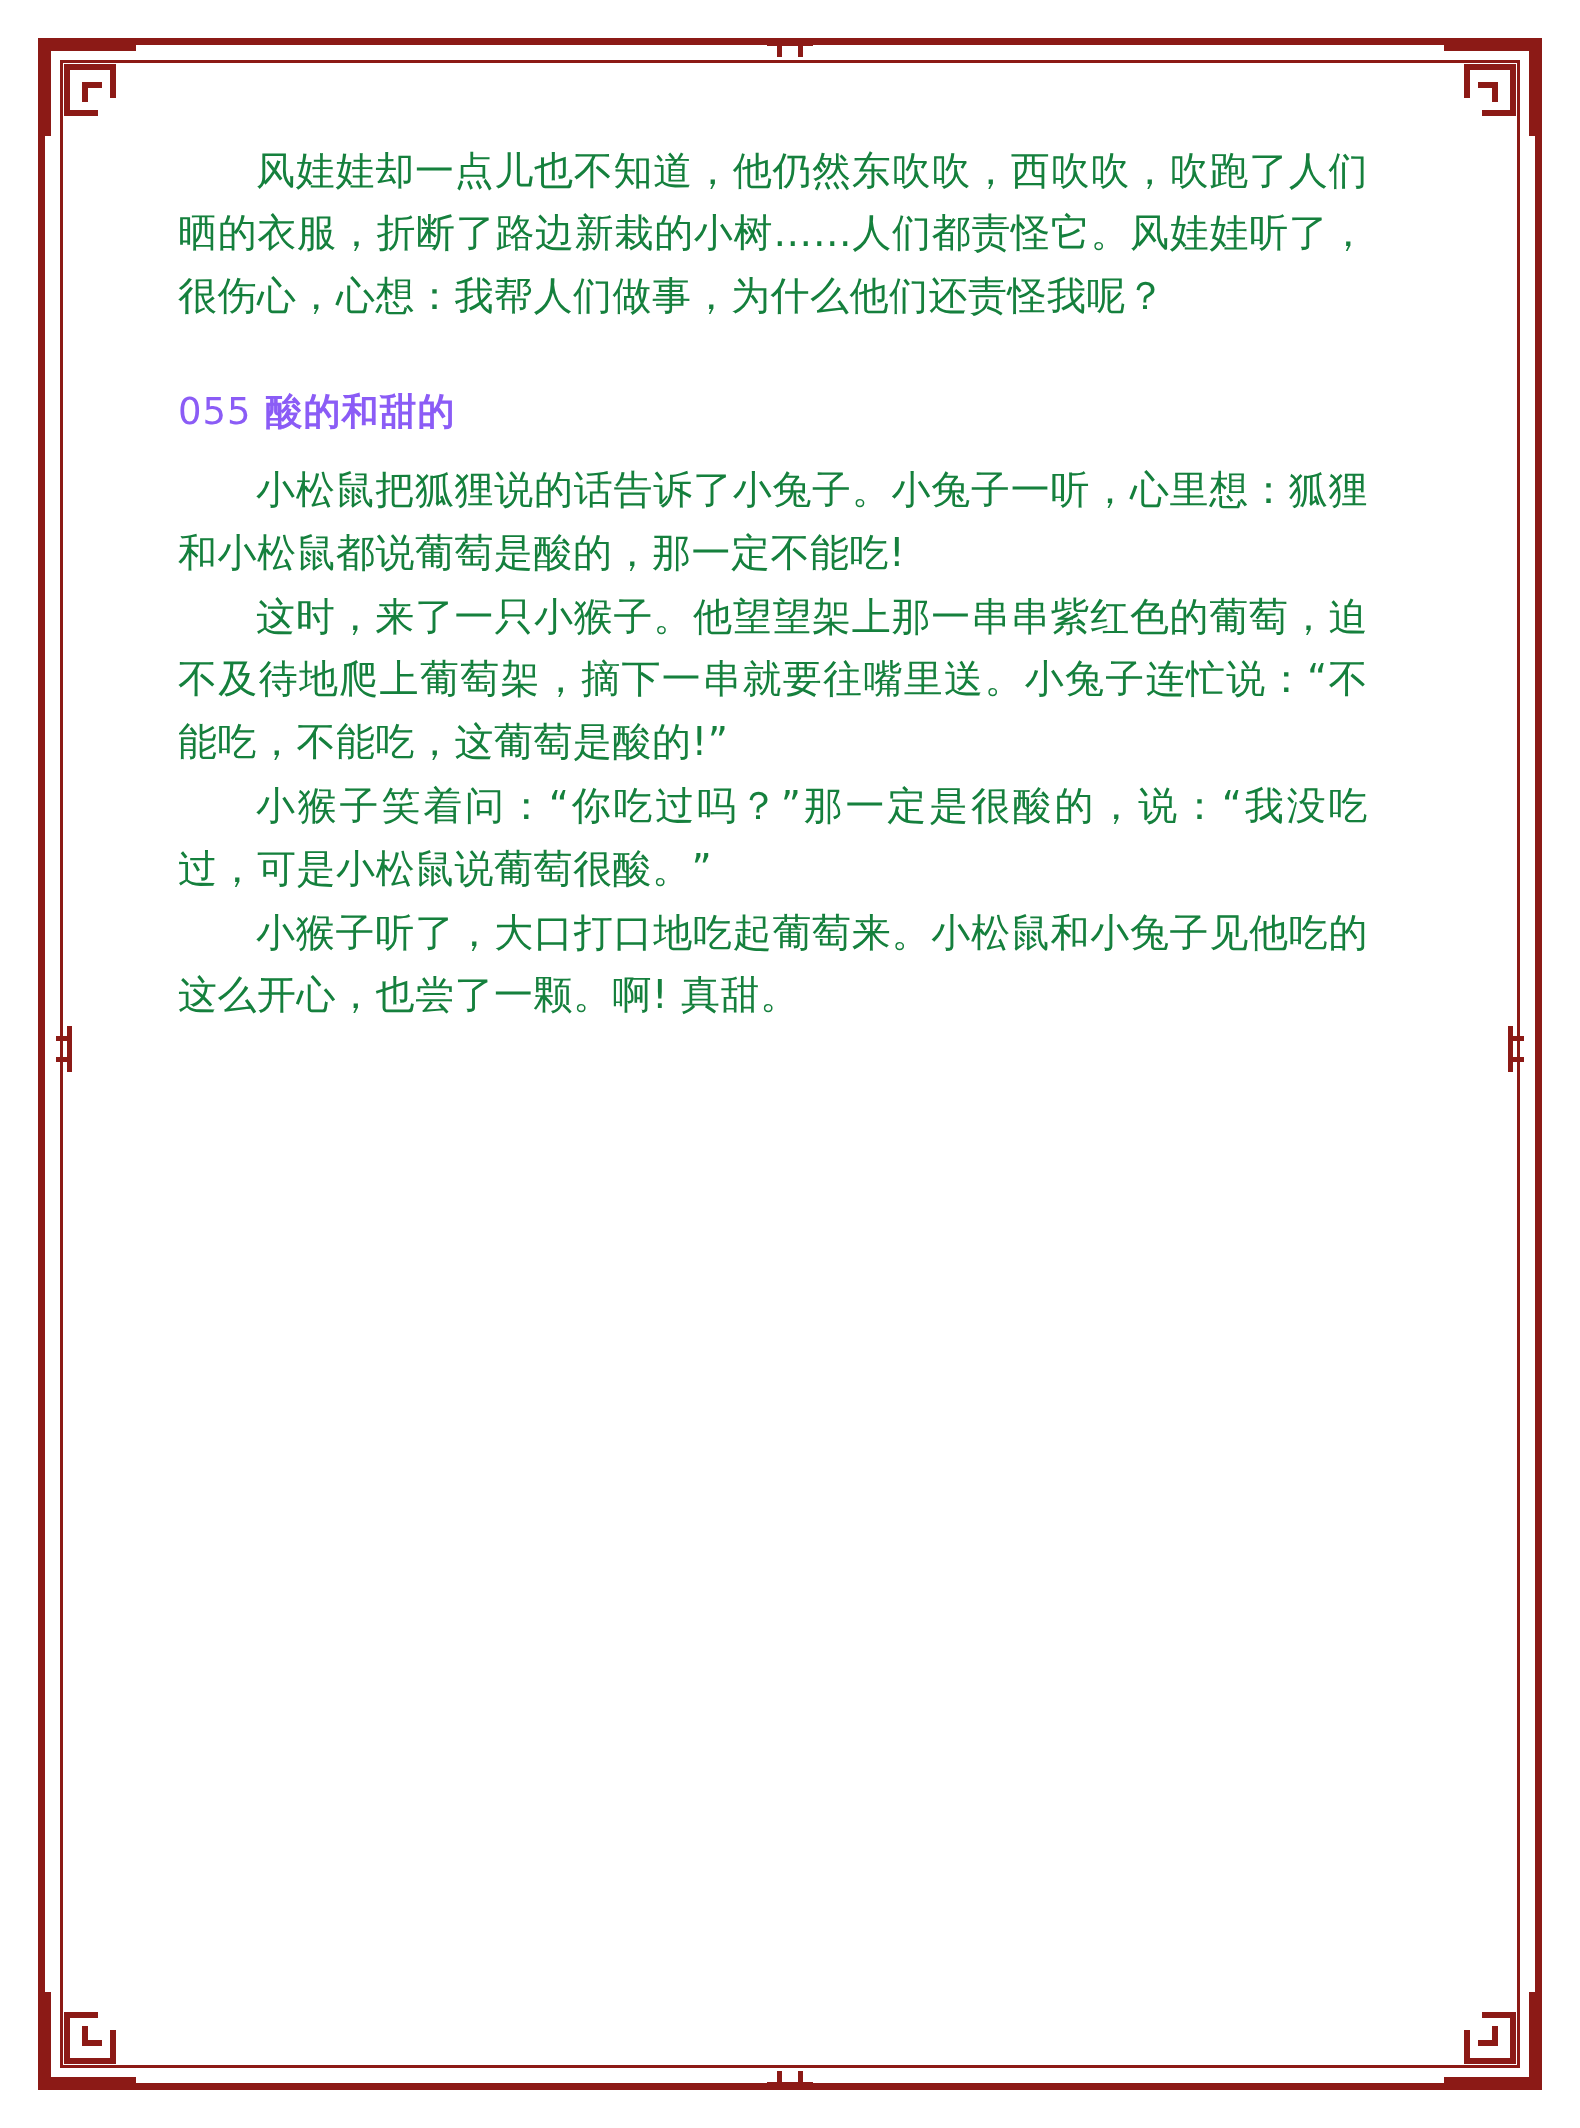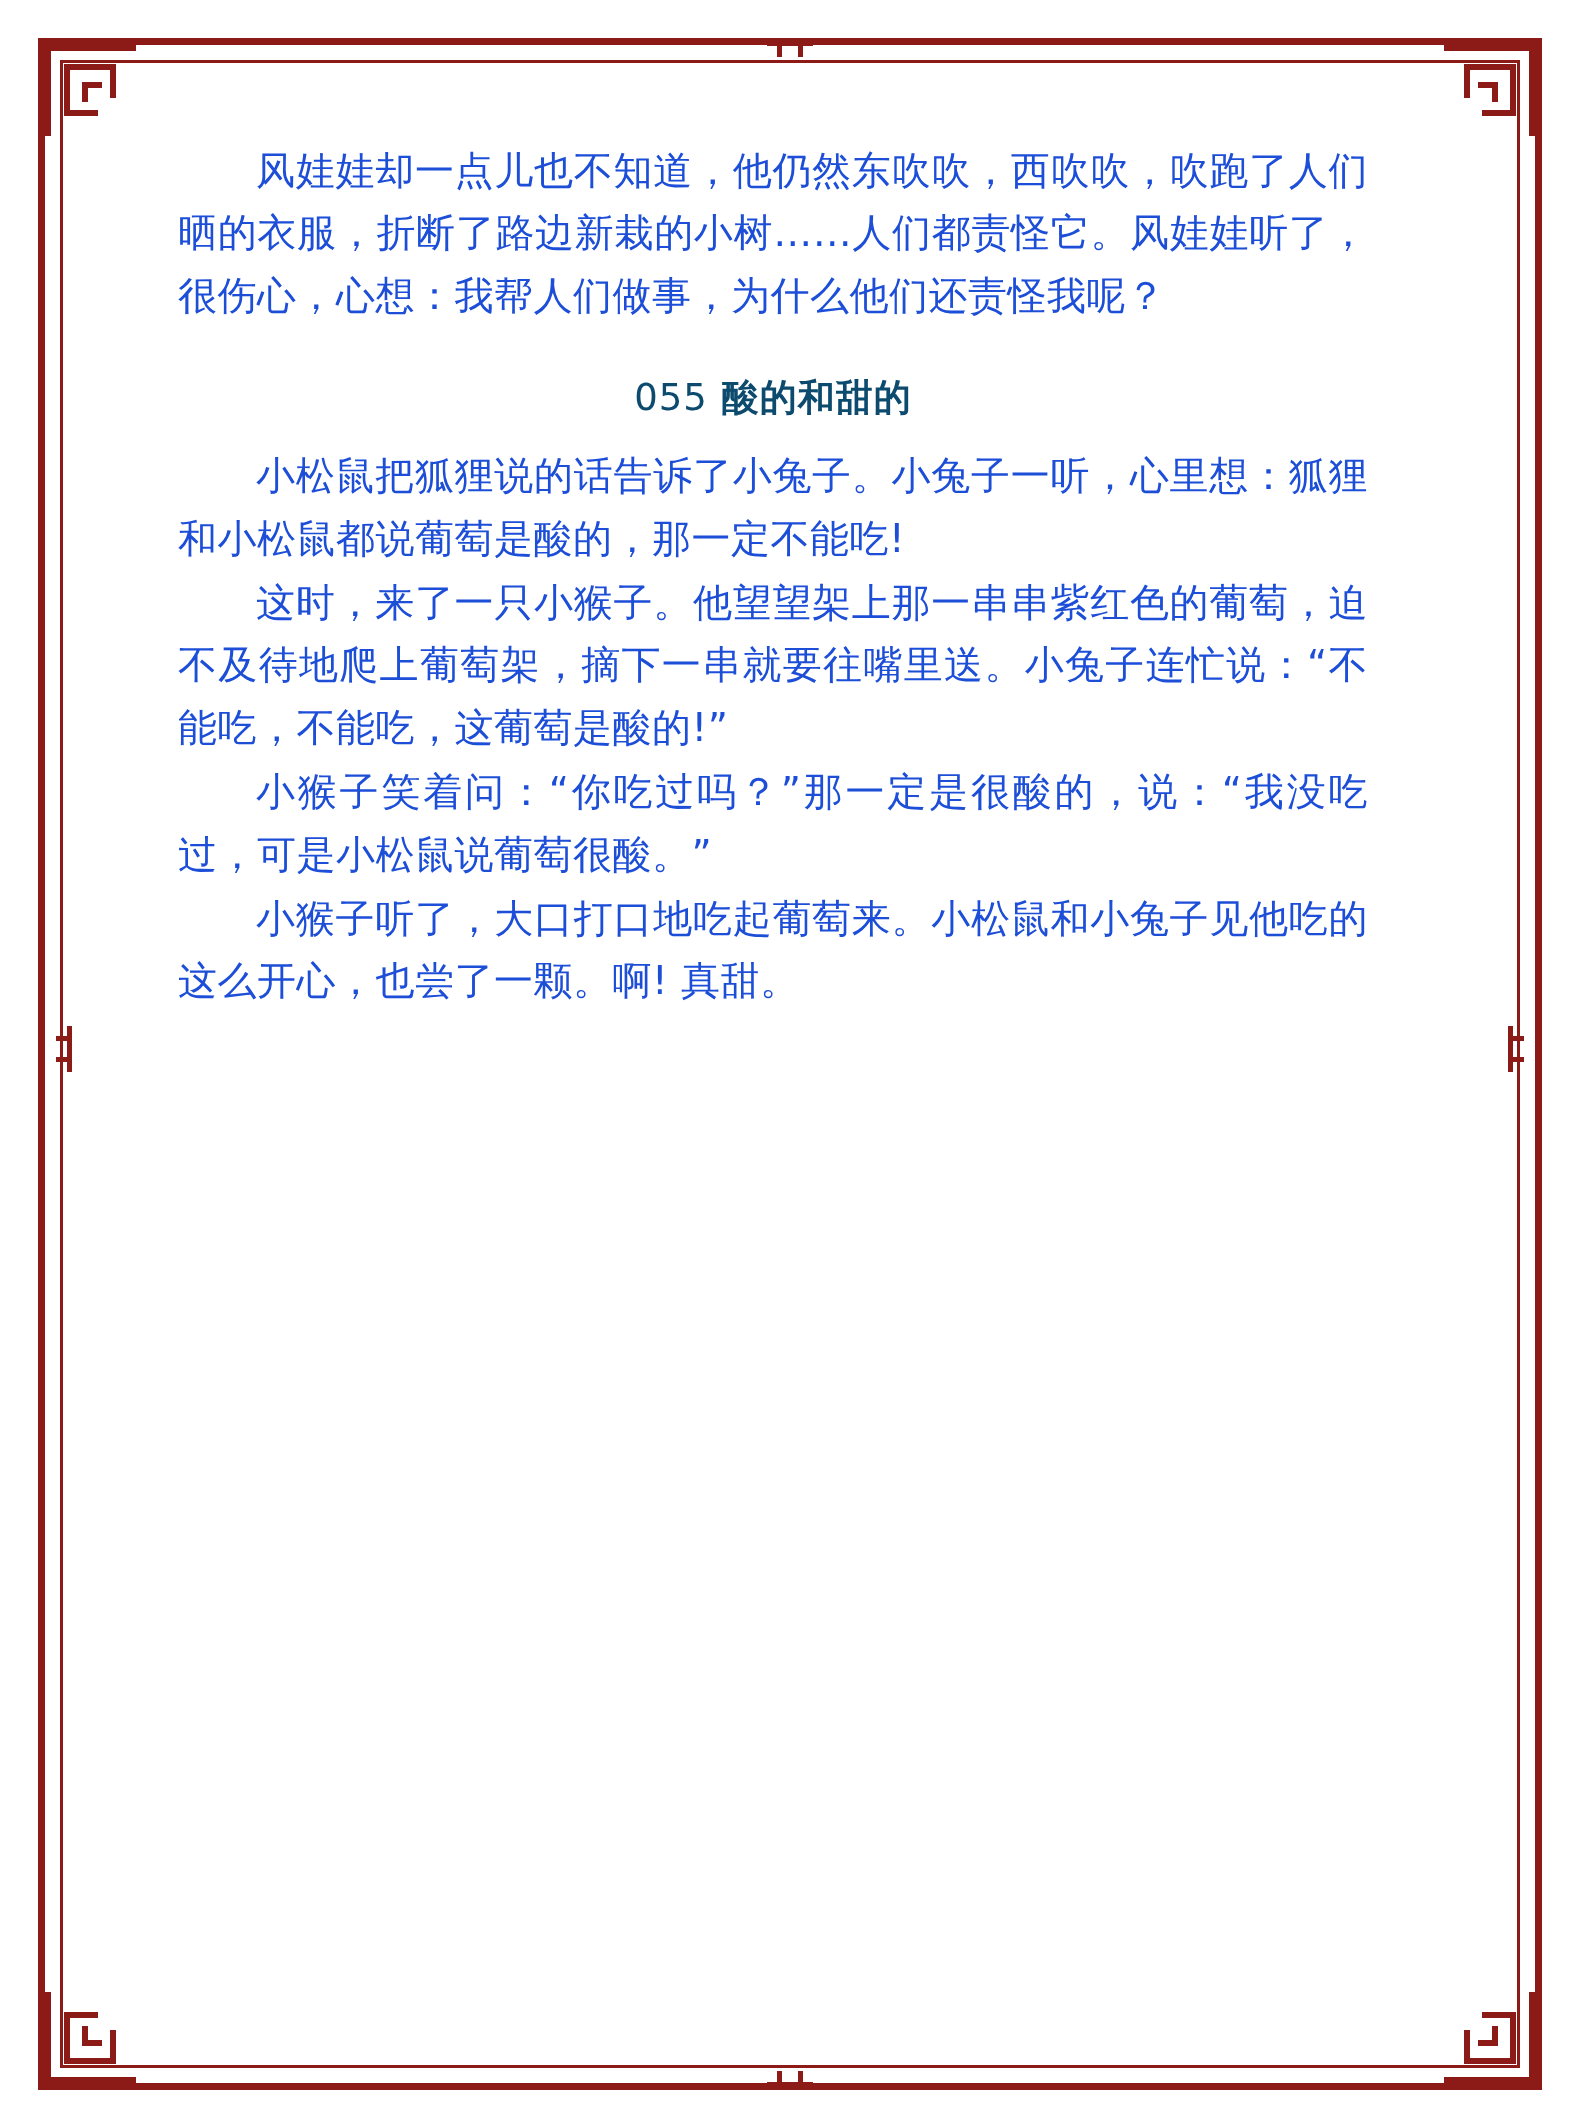--- a/index.html
+++ b/index.html
@@ -91,33 +91,32 @@
     position: absolute;
     left: 178px;
     top: 140px;
     width: 1190px;
   }
 
   p.para {
     margin: 0 0 2px 0;
     font-size: 39px;
     line-height: 1.60;
-    color: #1d4ed8;
+    color: #15803d;
     text-indent: 2em;
     letter-spacing: 0.5px;
     font-family: "DejaVu Sans", sans-serif;
     text-align: justify;
   }
 
   .section-title {
-    margin: 46px 0 22px 0;
-    text-align: center;
+    margin: 60px 0 22px 0;
     font-size: 37px;
     font-weight: bold;
-    color: #0c4a6e;
+    color: #8b5cf6;
     letter-spacing: 1px;
   }
   .section-title .num {
     font-weight: normal;
   }
 </style>
 </head>
 <body>
 
 <div class="page">

